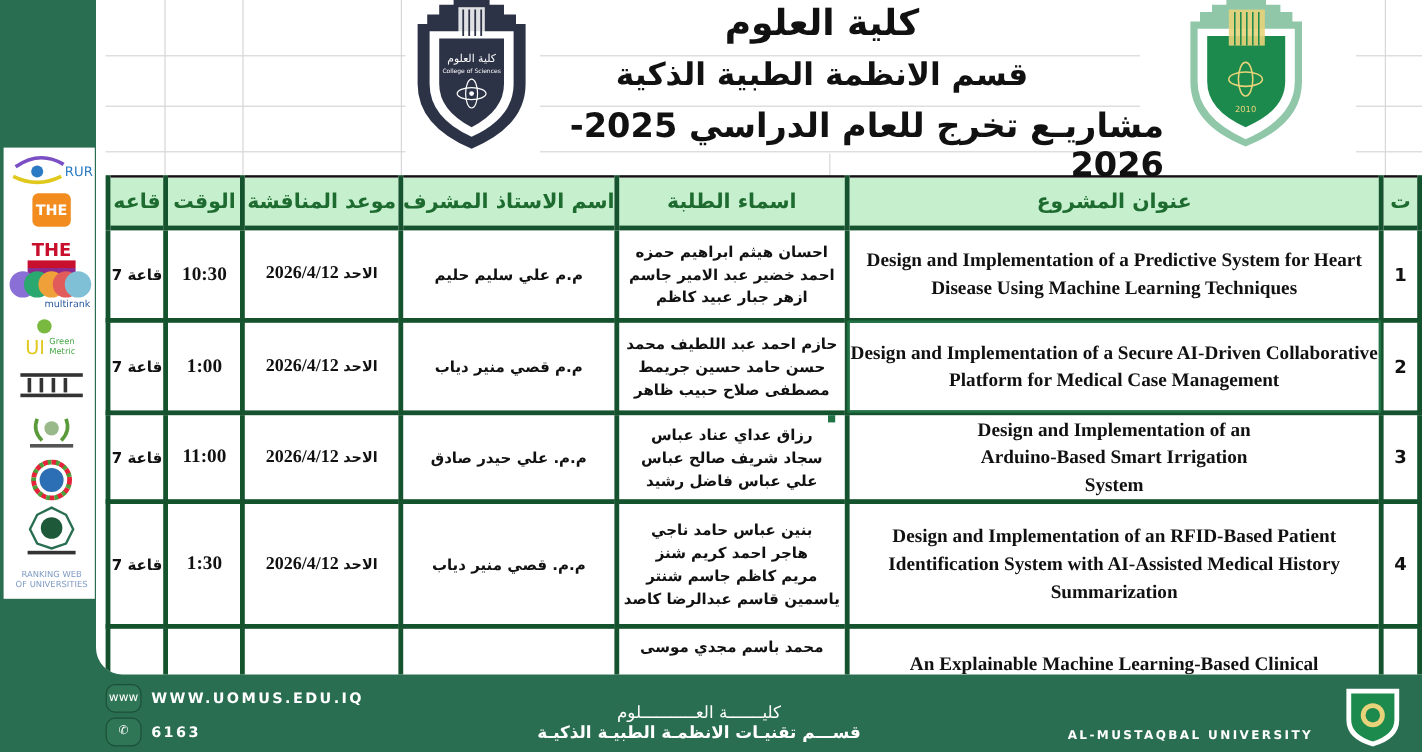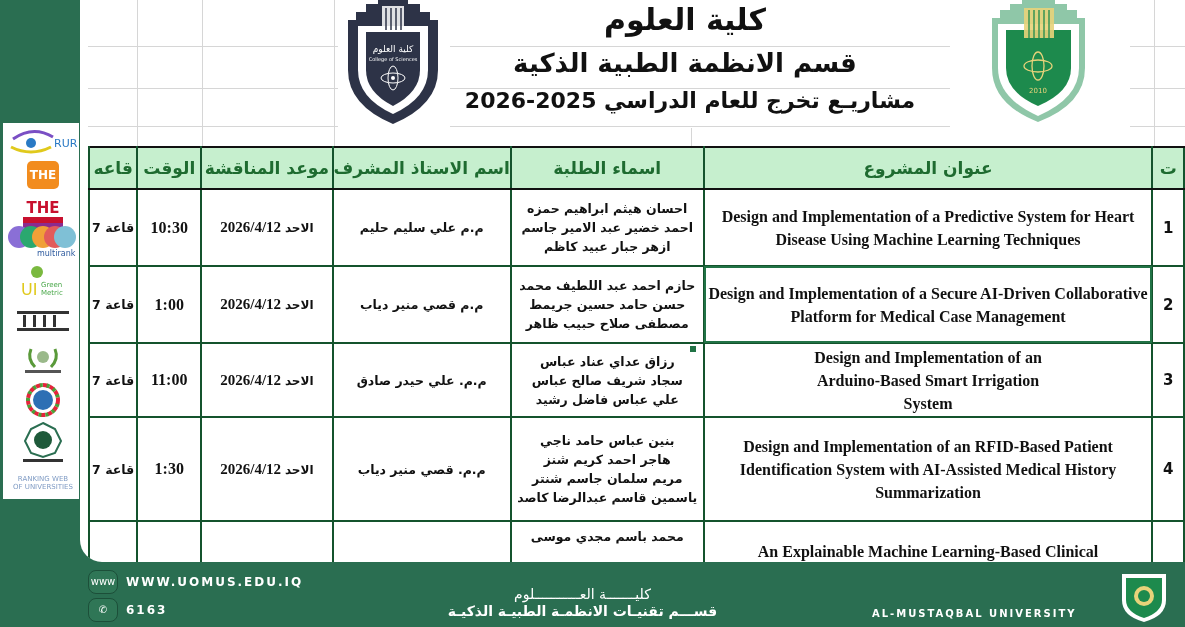--- a/index.html
+++ b/index.html
@@ -15,28 +15,28 @@
   
   .gridline-h { position: absolute; height: 1px; background: #d6d6d6; }
   .gridline-v { position: absolute; width: 1px; background: #d6d6d6; }
 
   .logo-left { position: absolute; left: 258px; top: 0; width: 110px; height: 126px; }
   .logo-right { position: absolute; left: 906px; top: 0; width: 105px; height: 124px; }
 
   .title-block { position: absolute; left: 390px; top: 0; width: 430px; text-align: center; direction: rtl; color: #111; }
   .title-1 { position: absolute; top: 2px; width: 100%; font-size: 30px; font-weight: bold; font-family: "DejaVu Sans", sans-serif; }
   .title-2 { position: absolute; top: 48px; width: 100%; font-size: 26px; font-weight: bold; }
-  .title-3 { position: absolute; top: 88px; left: -60px; width: 560px; font-size: 22px; font-weight: bold; }
+  .title-3 { position: absolute; top: 88px; left: -60px; width: 560px; font-size: 28px; font-weight: bold; text-align: right; }
 
   table.projects {
     position: absolute; left: 8px; top: 146px; border-collapse: collapse; direction: rtl;
     table-layout: fixed;
   }
   table.projects th, table.projects td {
-    border: 2px solid #14532d; padding: 0; text-align: center; vertical-align: middle;
+    border: 4px solid #14532d; padding: 0; text-align: center; vertical-align: middle;
   }
   table.projects th {
     background: #c6efce; color: #1e6b30; font-size: 17px; font-weight: bold; height: 40px;
     border-top: 2px solid #111; border-bottom: 2px solid #111;
     white-space: nowrap; overflow: hidden;
   }
   table.projects td { color: #111; font-weight: bold; }
   td.num { font-size: 15px; }
   td.title-cell { font-family: "Liberation Serif", serif; font-size: 16px; line-height: 23px; direction: ltr; padding: 0 4px; }
   td.students { font-size: 12.5px; line-height: 19px; }
@@ -56,21 +56,21 @@
 
   
   .footer { position: absolute; left: 0; top: 562px; width: 1185px; height: 72px; color: #fff; }
   .foot-icon {
     position: absolute; left: 88px; width: 28px; height: 22px; border: 1.5px solid #1c4f39;
     border-radius: 8px; background: #2f7656; color: #fff; font-size: 10px; text-align: center; line-height: 22px;
   }
   .foot-text { position: absolute; font-family: "DejaVu Sans", sans-serif; font-weight: bold; letter-spacing: 2px; font-size: 12px; }
   .foot-center { position: absolute; left: 400px; width: 365px; text-align: center; direction: rtl; font-weight: bold; font-size: 14px; line-height: 17px; }
   .brand-ar { position: absolute; left: 875px; top: 6px; width: 230px; text-align: center; font-family: "DejaVu Serif", serif; font-size: 30px; direction: rtl; }
-  .brand-en { position: absolute; left: 872px; top: 46px; width: 240px; font-size: 10px; font-weight: bold; letter-spacing: 2px; }
+  .brand-en { position: absolute; left: 872px; top: 46px; width: 240px; text-align: center; font-size: 10px; font-weight: bold; letter-spacing: 2px; }
   .foot-logo { position: absolute; left: 1116px; top: 6px; width: 56px; height: 56px; }
 </style>
 </head>
 <body>
 
 <div class="sheet">
 
   <div class="gridline-h" style="left:8px; top:46px; width:250px;"></div>
   <div class="gridline-h" style="left:8px; top:88px; width:250px;"></div>
   <div class="gridline-h" style="left:8px; top:126px; width:250px;"></div>
@@ -187,21 +187,21 @@
         <td class="time">11:00</td>
         <td class="room">قاعة 7</td>
       </tr>
 
       <tr style="height:104px">
         <td class="num">4</td>
         <td class="title-cell">Design and Implementation of an RFID-Based Patient Identification System with AI-Assisted Medical History Summarization</td>
         <td class="students">
           <div>بنين عباس حامد ناجي</div>
           <div>هاجر احمد كريم شنز</div>
-          <div>مريم سلمان جاسم شنتر</div>
+          <div>مريم كاظم جاسم شنتر</div>
           <div>ياسمين قاسم عبدالرضا كاصد</div>
         </td>
         <td class="supervisor">م.م. قصي منير دياب</td>
         <td class="date"><span class="day">الاحد</span> <span>2026/4/12</span></td>
         <td class="time">1:30</td>
         <td class="room">قاعة 7</td>
       </tr>
 
       <tr style="height:60px">
         <td class="num"></td>

